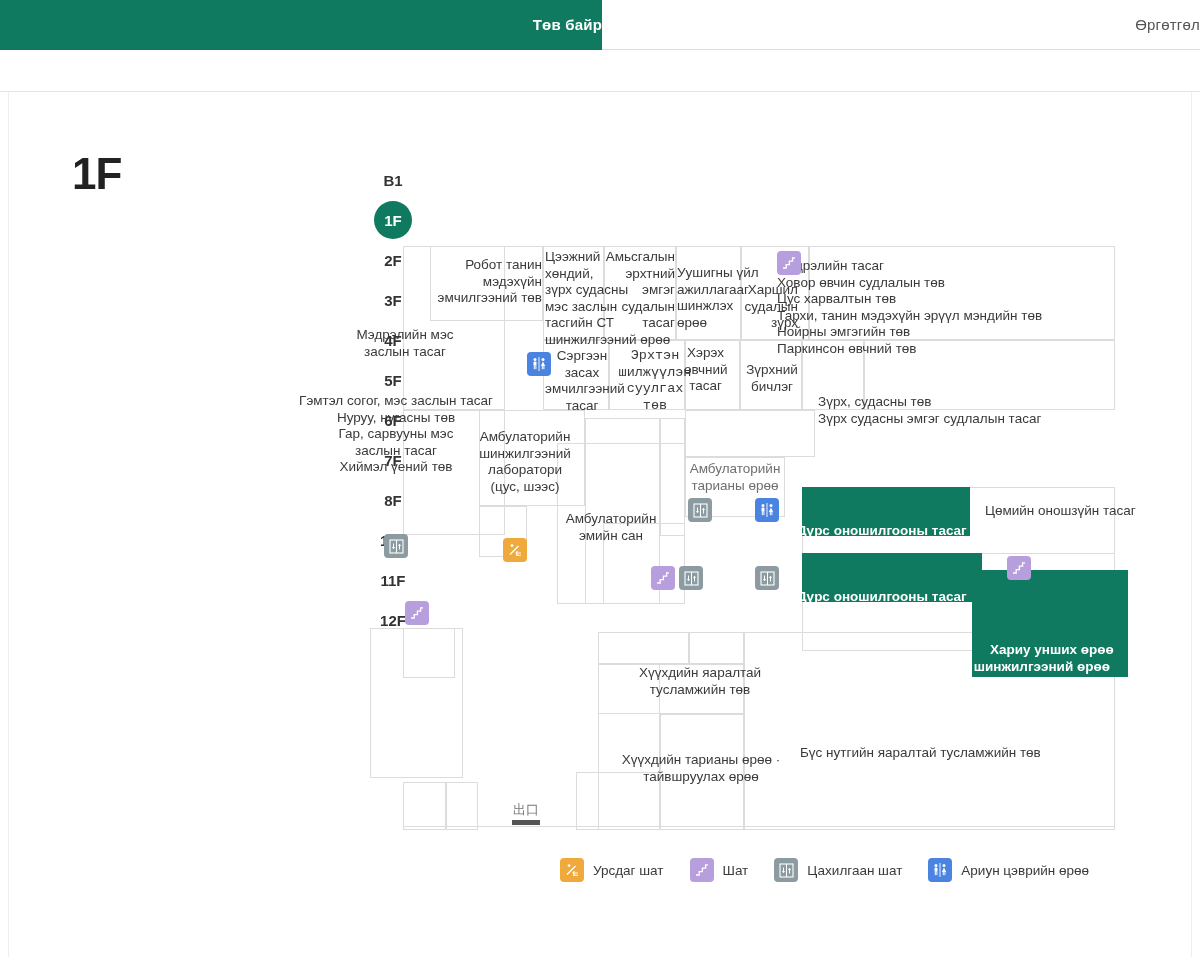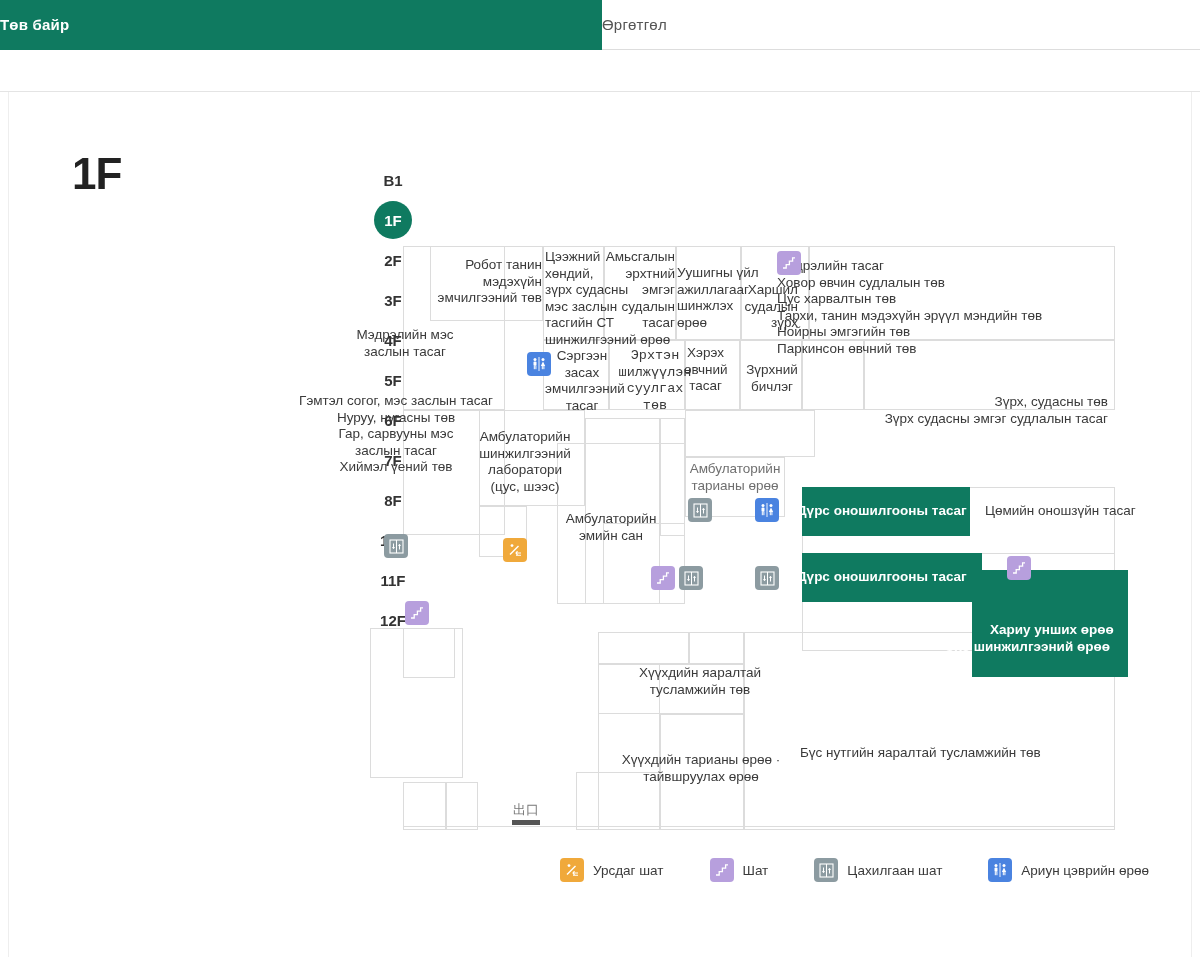--- a/index.html
+++ b/index.html
@@ -8,21 +8,21 @@
     width: 1200px; height: 957px;
     background: #ffffff;
     font-family: "Liberation Sans", "DejaVu Sans", sans-serif;
     color: #333333;
     overflow: hidden;
   }
 
   
   .tabbar { display: flex; width: 1200px; height: 50px; }
   .tab {
-    display: flex; align-items: center; justify-content: flex-start;
+    display: flex; align-items: center; justify-content: flex-end;
     font-size: 15px; letter-spacing: .2px;
     border-bottom: 1px solid #dddddd;
     cursor: pointer; user-select: none;
   }
   .tab.active {
     width: 602px; background: #0f7a60; color: #ffffff; font-weight: 700;
     border-bottom: 1px solid #0f7a60;
   }
   .tab.inactive { width: 598px; background: #ffffff; color: #555555; }
 
@@ -68,42 +68,42 @@
   .lbl.l { text-align: left; }
 
   .hl {
     position: absolute; background: #0f7a60; color: #ffffff;
     font-size: 13.5px; line-height: 16.5px; font-weight: 700;
     display: flex; align-items: center;
   }
 
   .hl-text {
     position: absolute; color: #ffffff; font-weight: 700;
-    font-size: 13.5px; line-height: 16.5px; white-space: pre;
+    font-size: 13.5px; line-height: 16.5px; white-space: pre; margin-top: 20px;
   }
 
   
   .ic {
     position: absolute; width: 24px; height: 24px; border-radius: 4px;
     display: flex; align-items: center; justify-content: center;
   }
   .ic svg { display: block; }
   .ic.escalator { background: #f0a93b; }
   .ic.stairs    { background: #b79fdd; }
   .ic.elevator  { background: #8c9ba1; }
   .ic.restroom  { background: #4a83e0; }
 
   
   .exit { position: absolute; text-align: center; }
   .exit .kanji { font-size: 13px; color: #777777; line-height: 15px;
                  font-family: Liberation Mono, monospace; }
   .exit .bar { width: 28px; height: 5px; background: #555555; margin: 2px auto 0; }
 
   
-  .legend { position: absolute; left: 560px; top: 858px; display: flex; align-items: center; gap: 20px; }
+  .legend { position: absolute; left: 560px; top: 858px; display: flex; align-items: center; }
   .legend-item { display: flex; align-items: center; margin-right: 26px; }
   .legend-item .ic { position: static; margin-right: 9px; }
   .legend-item .ltext { font-size: 13.5px; color: #3a3a3a; white-space: nowrap; }
 </style>
 </head>
 <body>
 
 <div class="tabbar">
   <div class="tab active">
     <span>Төв байр</span>
@@ -279,21 +279,21 @@
   <div class="lbl c" style="left:688px; top:461px; width:94px; color:#6f6f6f;">Амбулаторийн
 тарианы өрөө</div>
 
   <div class="lbl l" style="left:777px; top:258px; width:290px;">Мэдрэлийн тасаг
 Ховор өвчин судлалын төв
 Цус харвалтын төв
 Тархи, танин мэдэхүйн эрүүл мэндийн төв
 Нойрны эмгэгийн төв
 Паркинсон өвчний төв</div>
 
-  <div class="lbl l" style="left:818px; top:394px; width:290px;text-align:right;">Зүрх, судасны төв
+  <div class="lbl l" style="left:818px; top:394px; width:290px;">Зүрх, судасны төв
 Зүрх судасны эмгэг судлалын тасаг</div>
 
   <div class="lbl c" style="left:985px; top:503px; width:128px;">Цөмийн оношзүйн тасаг</div>
 
   <div class="lbl c" style="left:615px; top:665px; width:170px;">Хүүхдийн яаралтай
 тусламжийн төв</div>
 
   <div class="lbl c" style="left:610px; top:752px; width:182px;">Хүүхдийн тарианы өрөө ·
 тайвшруулах өрөө</div>
 

